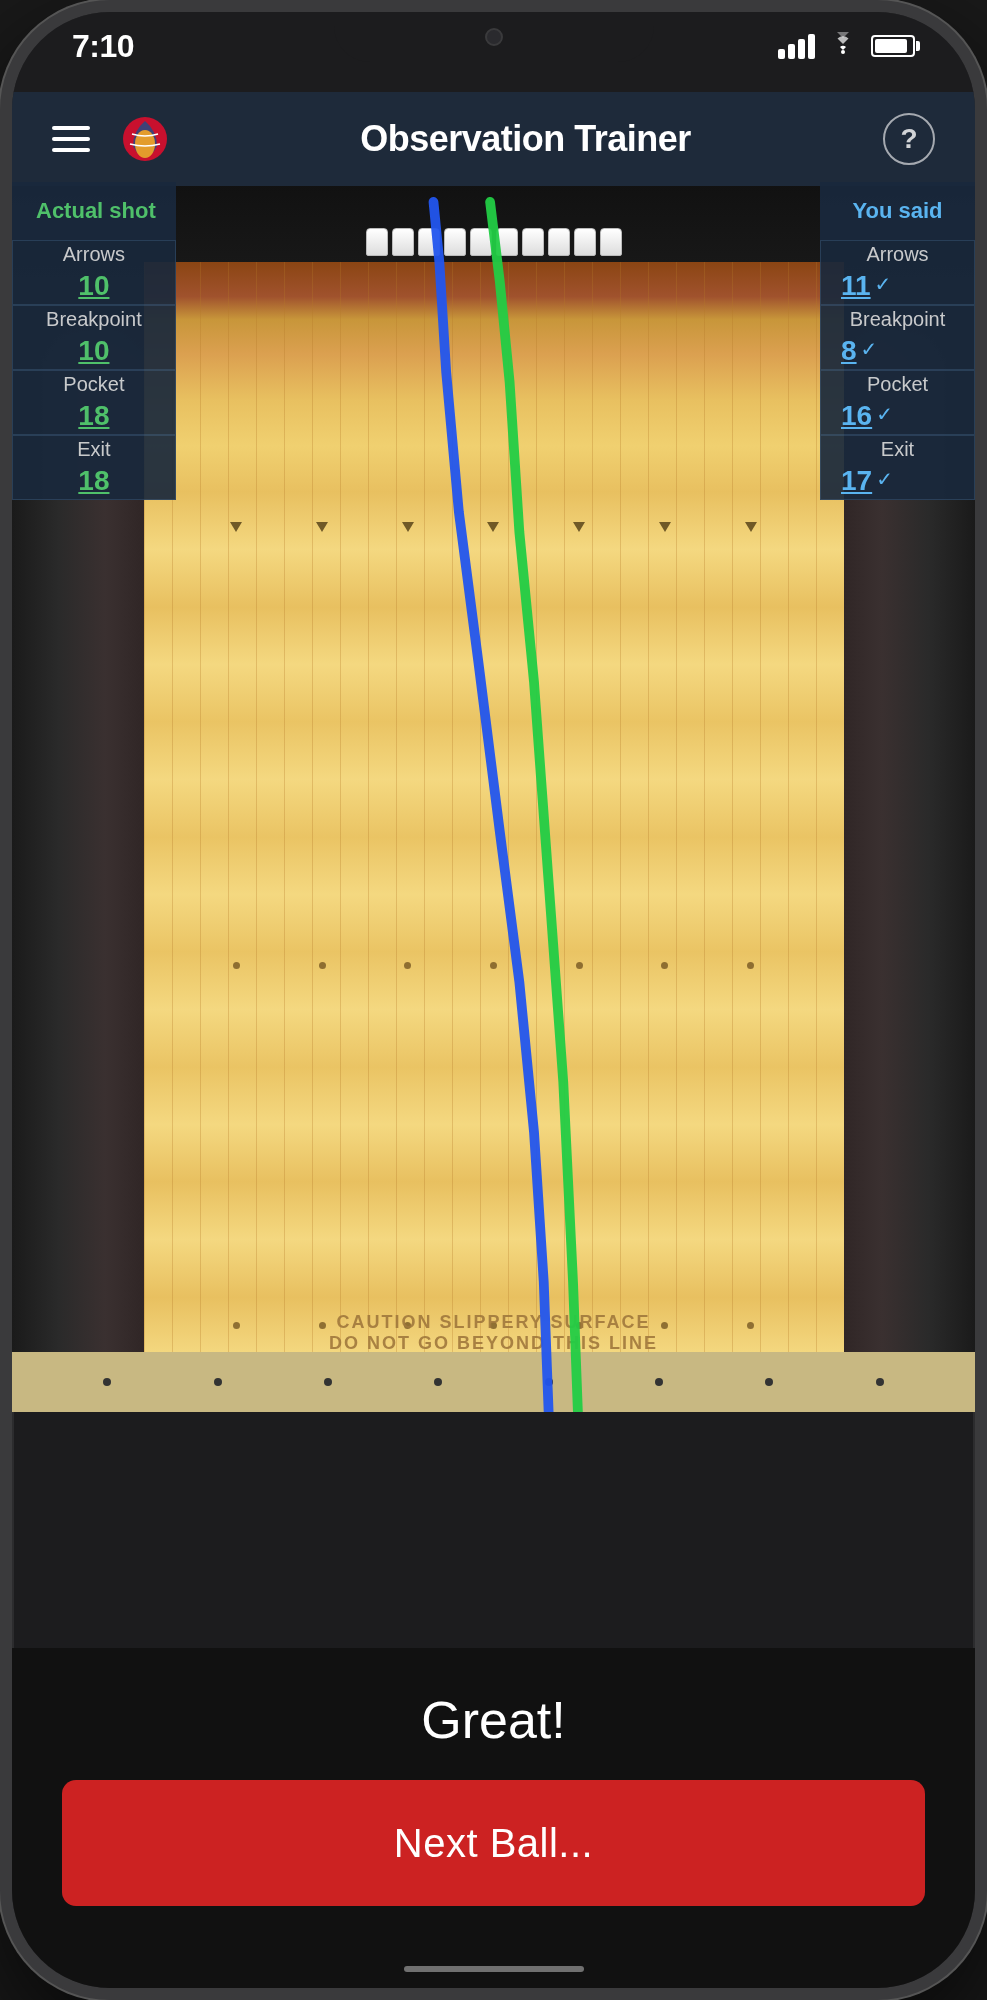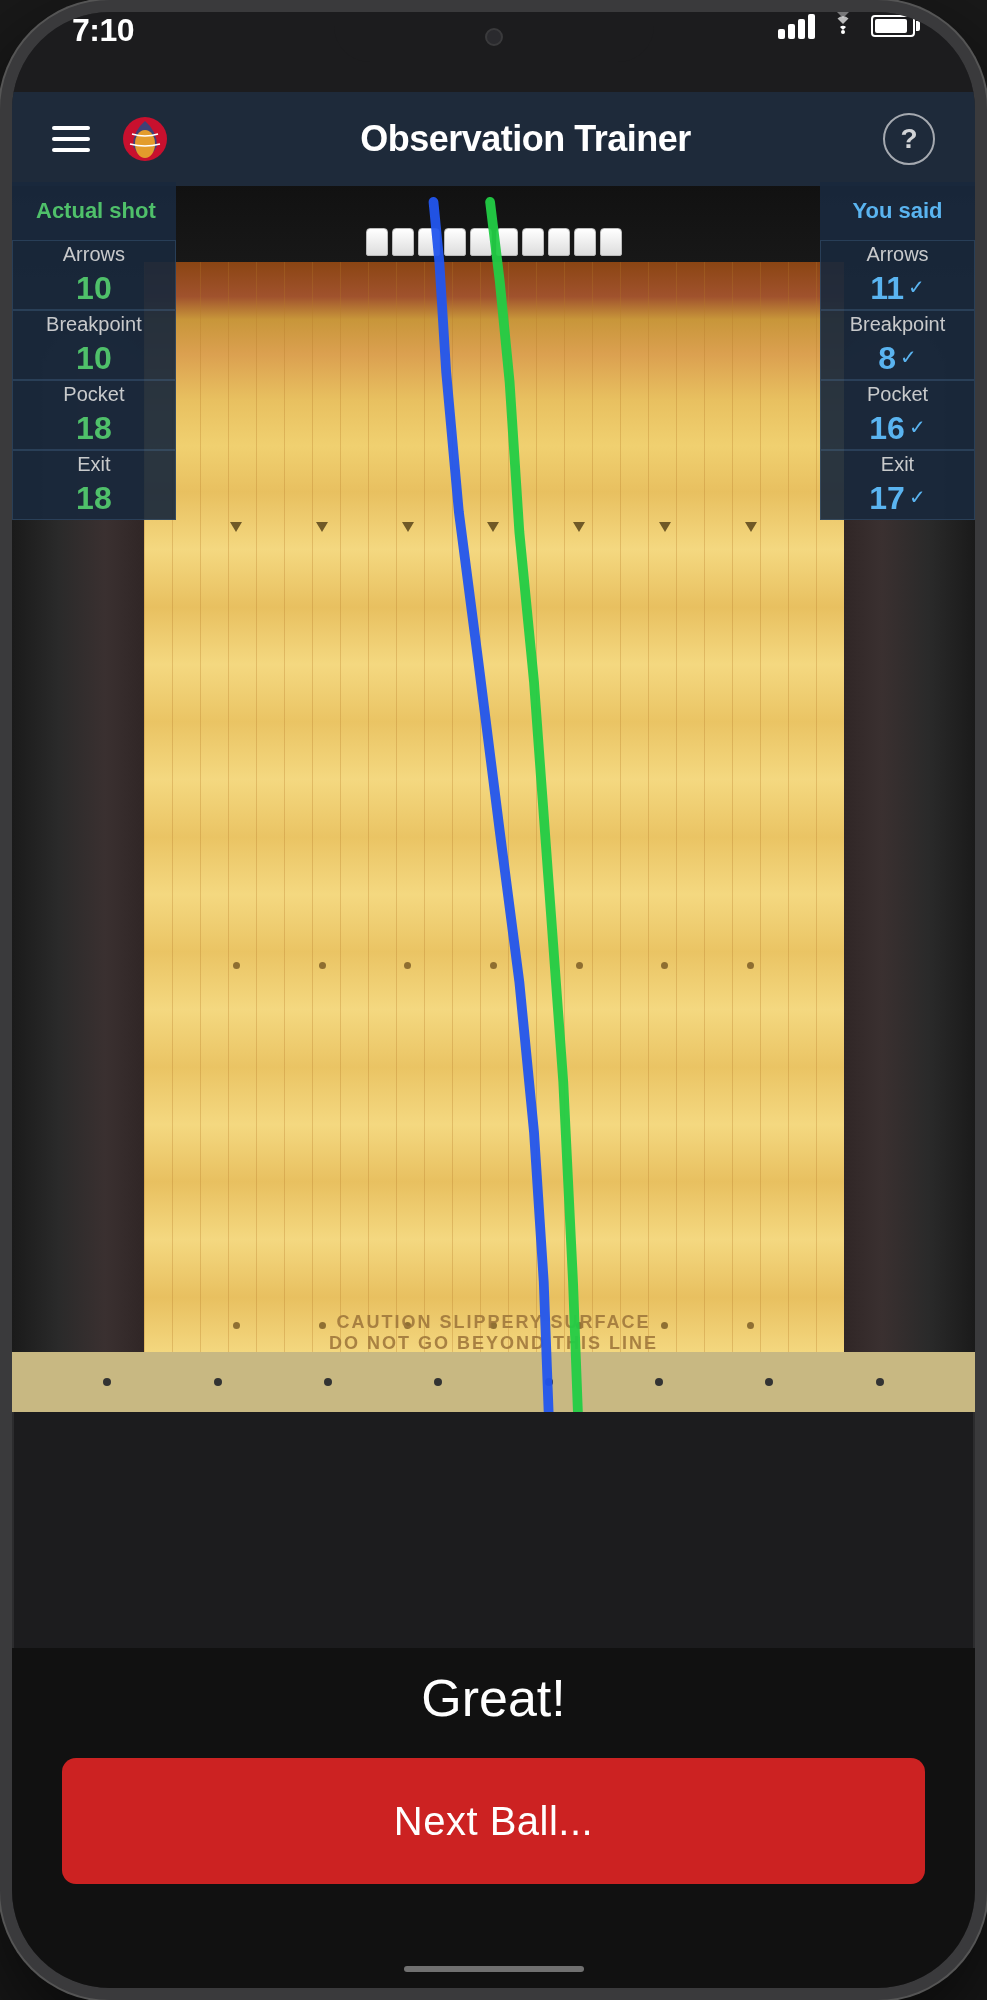--- a/index.html
+++ b/index.html
@@ -52,21 +52,21 @@
 
     
     .status-bar {
       position: absolute;
       top: 0;
       left: 0;
       right: 0;
       height: 80px;
       background: #1c1c1e;
       display: flex;
-      align-items: flex-start;
+      align-items: center;
       padding: 0 60px 12px;
       justify-content: space-between;
       z-index: 50;
     }
     .status-time {
       font-size: 32px;
       font-weight: 600;
       color: white;
       letter-spacing: -0.5px;
     }
@@ -384,51 +384,52 @@
       color: #5ab4f0;
     }
 
     .card-label {
       font-size: 20px;
       color: rgba(220,220,220,0.9);
       font-weight: 500;
       text-align: center;
     }
     .card-value {
-      font-size: 32px;
+      font-size: 28px;
       font-weight: 700;
       text-align: center;
       margin-top: 4px;
+      text-decoration: underline;
     }
     .card-value.green { color: #4fc06a; }
     .card-value.blue { color: #5ab4f0; }
 
     .card-value-row {
       display: flex;
       align-items: center;
-      justify-content: center;
+      justify-content: flex-start;
       gap: 4px;
     }
     .check-mark {
       color: #5ab4f0;
       font-size: 20px;
     }
 
     
     .bottom-section {
       position: absolute;
       bottom: 0;
       left: 0;
       right: 0;
       height: 340px;
       background: #111;
       display: flex;
       flex-direction: column;
       align-items: center;
-      justify-content: flex-start;
+      justify-content: center;
       gap: 30px;
       padding: 20px 50px 60px;
     }
 
     .result-text {
       font-size: 52px;
       font-weight: 400;
       color: white;
       text-align: center;
     }

